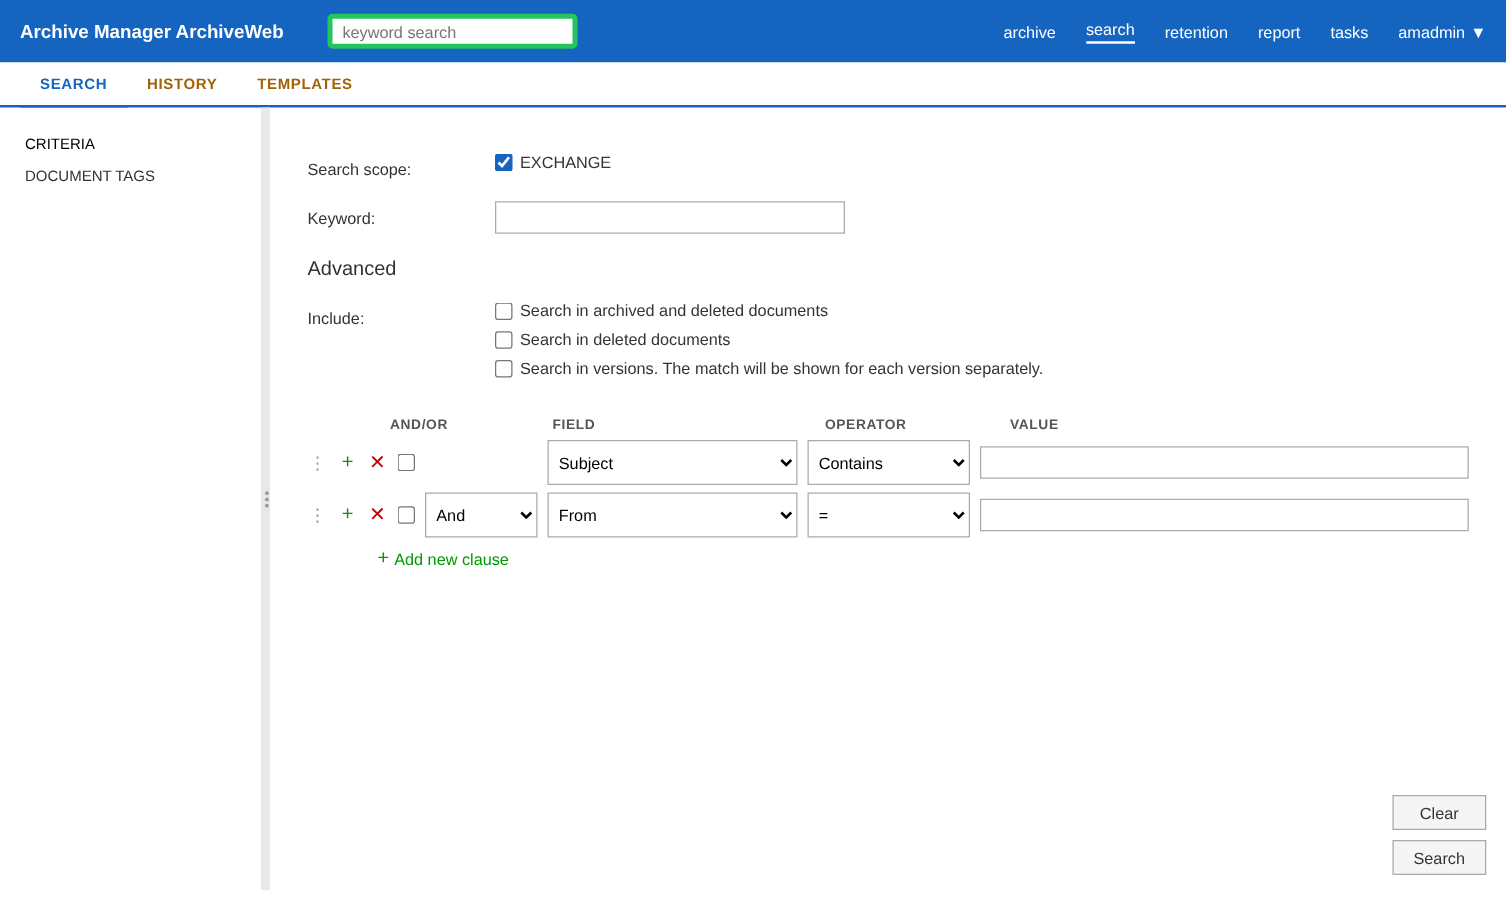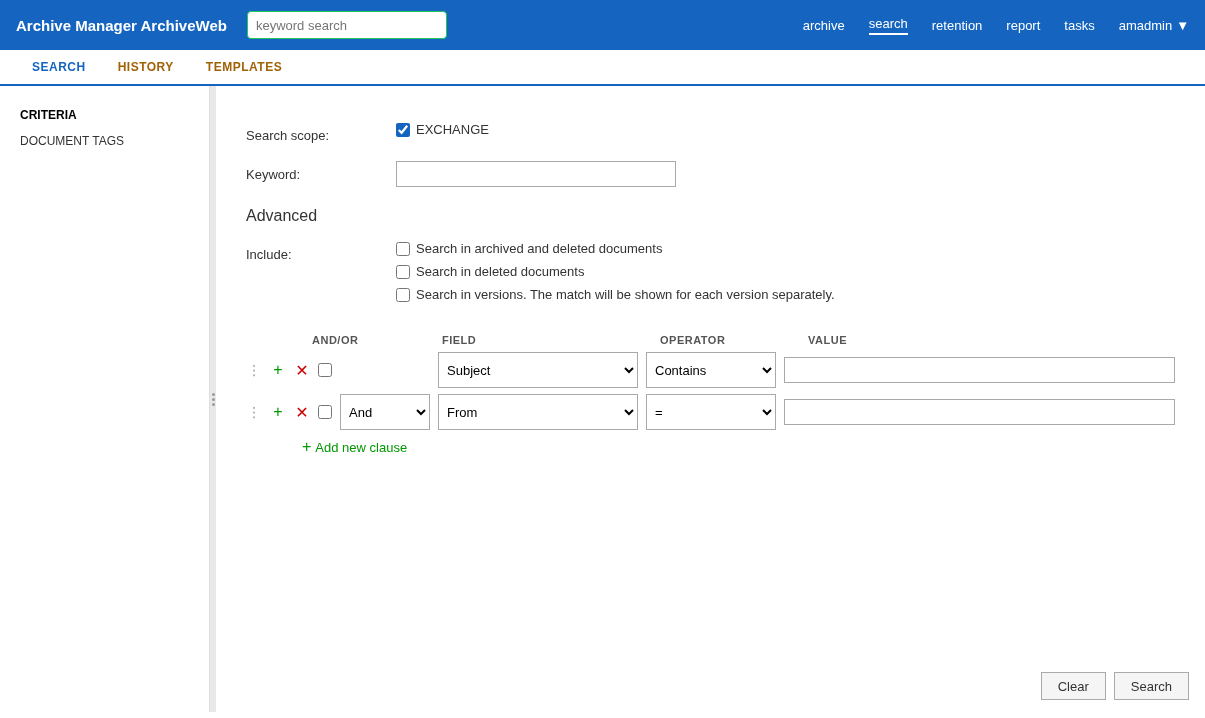--- a/index.html
+++ b/index.html
@@ -6,32 +6,32 @@
     body { font-family: Arial, sans-serif; font-size: 13px; background: #fff; color: #333; height: 718px; overflow: hidden; }
 
     
     .header {
       background: #1565c0;
       color: #fff;
       height: 50px;
       display: flex;
       align-items: center;
       padding: 0 16px;
-      gap: 20px;
+      gap: 35px;
     }
     .app-title {
       font-size: 15px;
       font-weight: bold;
       color: #fff;
       white-space: nowrap;
     }
     .keyword-search-input {
       height: 28px;
       width: 200px;
-      border: 1px solid #22c55e;
+      border: 4px solid #22c55e;
       border-radius: 4px;
       padding: 0 8px;
       font-size: 13px;
       color: #14532d;
     }
     .header-nav {
       display: flex;
       gap: 24px;
       margin-left: auto;
       align-items: center;
@@ -89,21 +89,21 @@
       padding: 16px 0;
       flex-shrink: 0;
     }
     .sidebar-item {
       padding: 6px 20px;
       cursor: pointer;
       font-size: 12px;
       color: #333;
     }
     .sidebar-item.active {
-      font-weight: bold;
+      font-weight: normal;
       color: #000;
     }
 
     
     .content {
       flex: 1;
       padding: 36px 30px;
       overflow-y: auto;
       position: relative;
     }
@@ -262,20 +262,21 @@
     }
 
     
     .footer {
       position: absolute;
       bottom: 0;
       right: 0;
       padding: 12px 16px;
       display: flex;
       gap: 8px;
+      flex-direction: column;
     }
     .footer-btn {
       height: 28px;
       padding: 0 16px;
       border: 1px solid #aaa;
       background: #f5f5f5;
       cursor: pointer;
       font-size: 13px;
       color: #333;
     }

